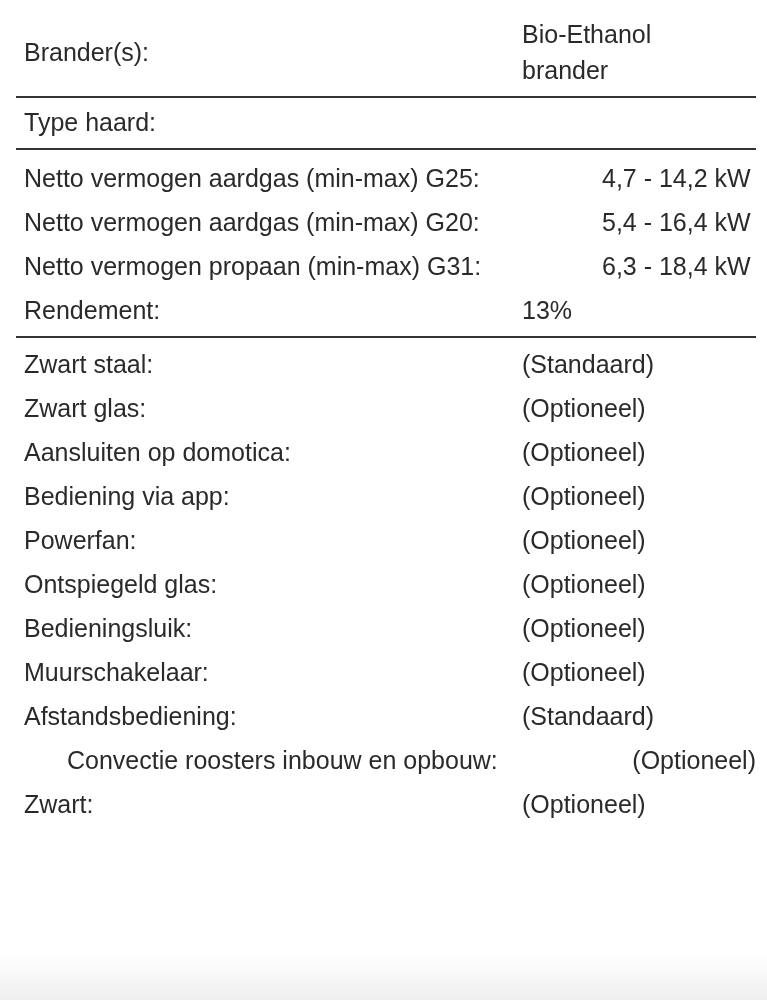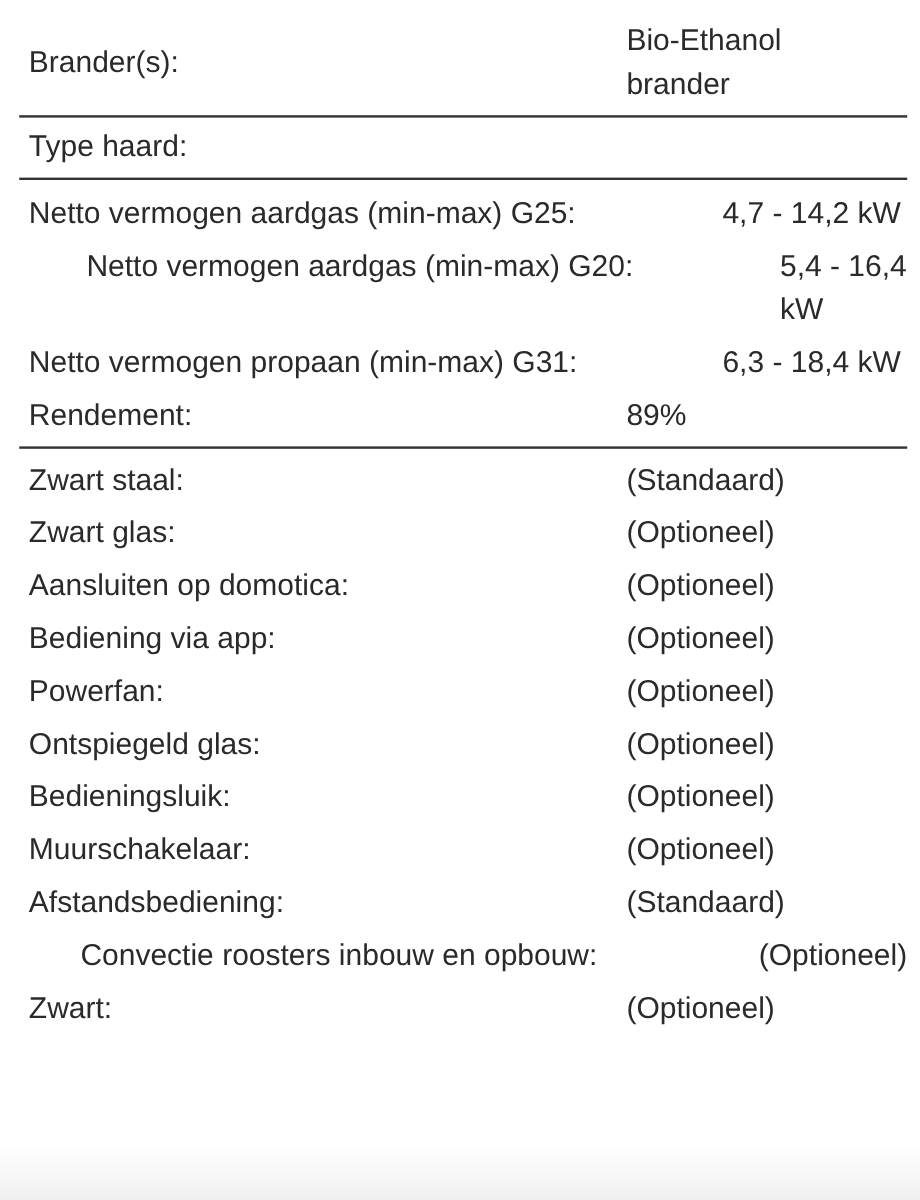--- a/index.html
+++ b/index.html
@@ -25,30 +25,30 @@
   <div class="row" style="padding-top:6px;padding-bottom:8px;">
     <div class="k">Type haard:</div>
   </div>
   <div class="sep"></div>
   <div style="padding-top:6px;padding-bottom:4px;">
     <div class="row">
         <div class="k" style="padding-right:80px;">Netto vermogen aardgas (min-max) G25:</div>
         <div class="v">4,7 - 14,2 kW</div>
       </div>
     <div class="row">
-        <div class="k" style="padding-right:80px;margin-left:48px;">Netto vermogen aardgas (min-max) G20:</div>
+        <div class="k" style="padding-right:80px;">Netto vermogen aardgas (min-max) G20:</div>
         <div class="v">5,4 - 16,4 kW</div>
       </div>
     <div class="row">
         <div class="k" style="padding-right:80px;">Netto vermogen propaan (min-max) G31:</div>
         <div class="v">6,3 - 18,4 kW</div>
       </div>
     <div class="row">
         <div class="k">Rendement:</div>
-        <div class="v">89%</div>
+        <div class="v">13%</div>
       </div>
   </div>
   <div class="sep"></div>
   <div style="padding-top:4px;">
     <div class="row">
         <div class="k">Zwart staal:</div>
         <div class="v">(Standaard)</div>
       </div>
     <div class="row">
         <div class="k">Zwart glas:</div>

